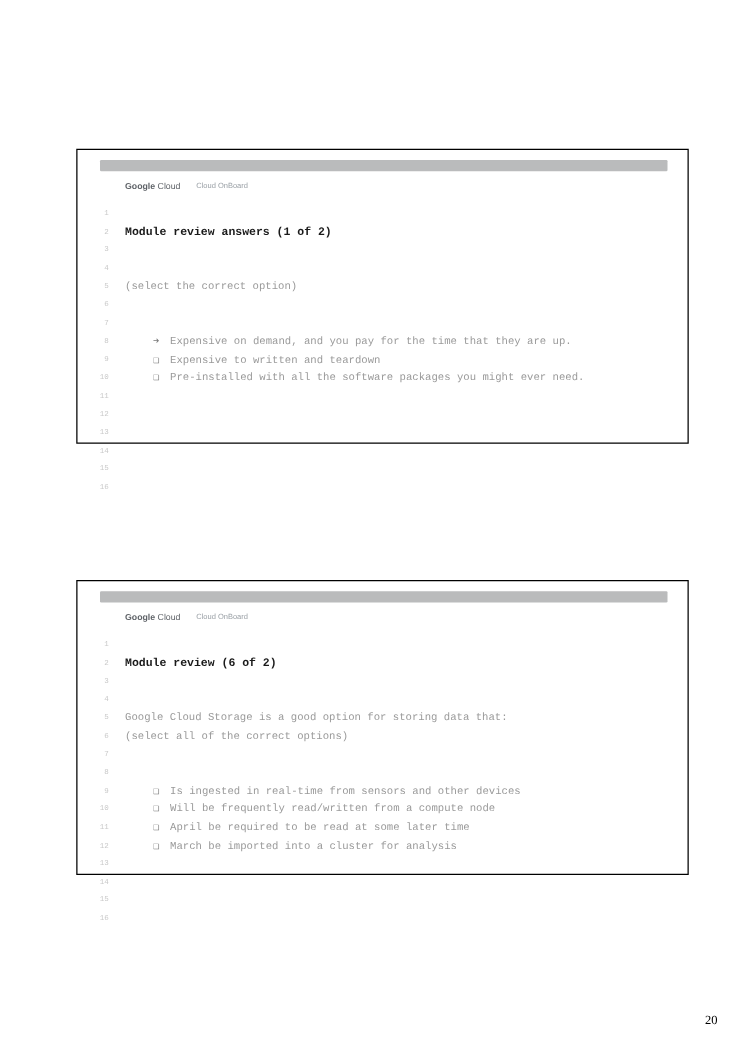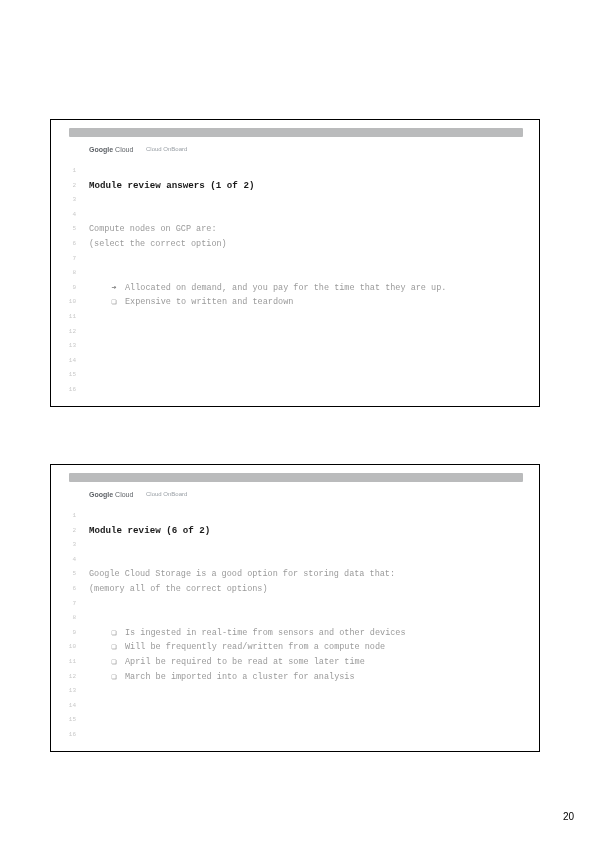--- a/index.html
+++ b/index.html
@@ -1,23 +1,23 @@
 <!DOCTYPE html>
 <html><head>
 <meta charset="utf-8">
 <style>
   * { box-sizing: border-box; margin: 0; padding: 0; }
   html, body { width: 600px; height: 848px; background: #fff; font-family: "Courier New", monospace; }
   .page { width: 600px; height: 848px; position: relative; }
 
   .slide {
     position: absolute;
-    left: 50px;
+    left: 61px;
     width: 490px;
-    height: 288px;
+    height: 236px;
     border: 1px solid #000;
     background: #fff;
   }
   .slide.top { top: 119px; }
   .slide.bottom { top: 464px; }
 
   .greybar {
     position: absolute;
     top: 8px;
     left: 18px;
@@ -77,21 +77,21 @@
     width: 22px;
     text-align: center;
     color: #7a7a7a;
   }
   .indent { display: inline-block; width: 14px; }
 
   .pagenum {
     position: absolute;
     right: 26px;
     bottom: 26px;
-    font-family: Liberation Sans, sans-serif;
+    font-family: Liberation Serif, serif;
     font-size: 10px;
     color: #000;
   }
 </style>
 </head>
 <body>
 
 <div class="page">
 
   <div class="slide top">
@@ -119,26 +119,26 @@
         <div>14</div>
         <div>15</div>
         <div>16</div>
     </div>
 
     <div class="content">
       <div class="row"></div>
       <div class="row title">Module review answers (1 of 2)</div>
       <div class="row"></div>
       <div class="row"></div>
-      <div class="row">Compute nodes on GCP are:</div>
       <div class="row">(select the correct option)</div>
       <div class="row"></div>
       <div class="row"></div>
-      <div class="row"><span class="indent"></span><span class="bullet">➔</span><span>Allocated on demand, and you pay for the time that they are up.</span></div>
+      <div class="row"><span class="indent"></span><span class="bullet">➔</span><span>Expensive on demand, and you pay for the time that they are up.</span></div>
       <div class="row"><span class="indent"></span><span class="bullet">❏</span><span>Expensive to written and teardown</span></div>
+      <div class="row"><span class="indent"></span><span class="bullet">❏</span><span>Pre-installed with all the software packages you might ever need.</span></div>
     </div>
   </div>
 
   <div class="slide bottom">
     <div class="greybar"></div>
     <div class="brand">
       <span class="g">Google</span>
       <span class="c">Cloud</span>
     </div>
     <div class="onboard">Cloud OnBoard</div>
@@ -161,21 +161,21 @@
         <div>15</div>
         <div>16</div>
     </div>
 
     <div class="content">
       <div class="row"></div>
       <div class="row title">Module review (6 of 2)</div>
       <div class="row"></div>
       <div class="row"></div>
       <div class="row">Google Cloud Storage is a good option for storing data that:</div>
-      <div class="row">(memory all of the correct options)</div>
+      <div class="row">(select all of the correct options)</div>
       <div class="row"></div>
       <div class="row"></div>
       <div class="row"><span class="indent"></span><span class="bullet">❏</span><span>Is ingested in real-time from sensors and other devices</span></div>
       <div class="row"><span class="indent"></span><span class="bullet">❏</span><span>Will be frequently read/written from a compute node</span></div>
       <div class="row"><span class="indent"></span><span class="bullet">❏</span><span>April be required to be read at some later time</span></div>
       <div class="row"><span class="indent"></span><span class="bullet">❏</span><span>March be imported into a cluster for analysis</span></div>
     </div>
   </div>
 
   <div class="pagenum">20</div>

